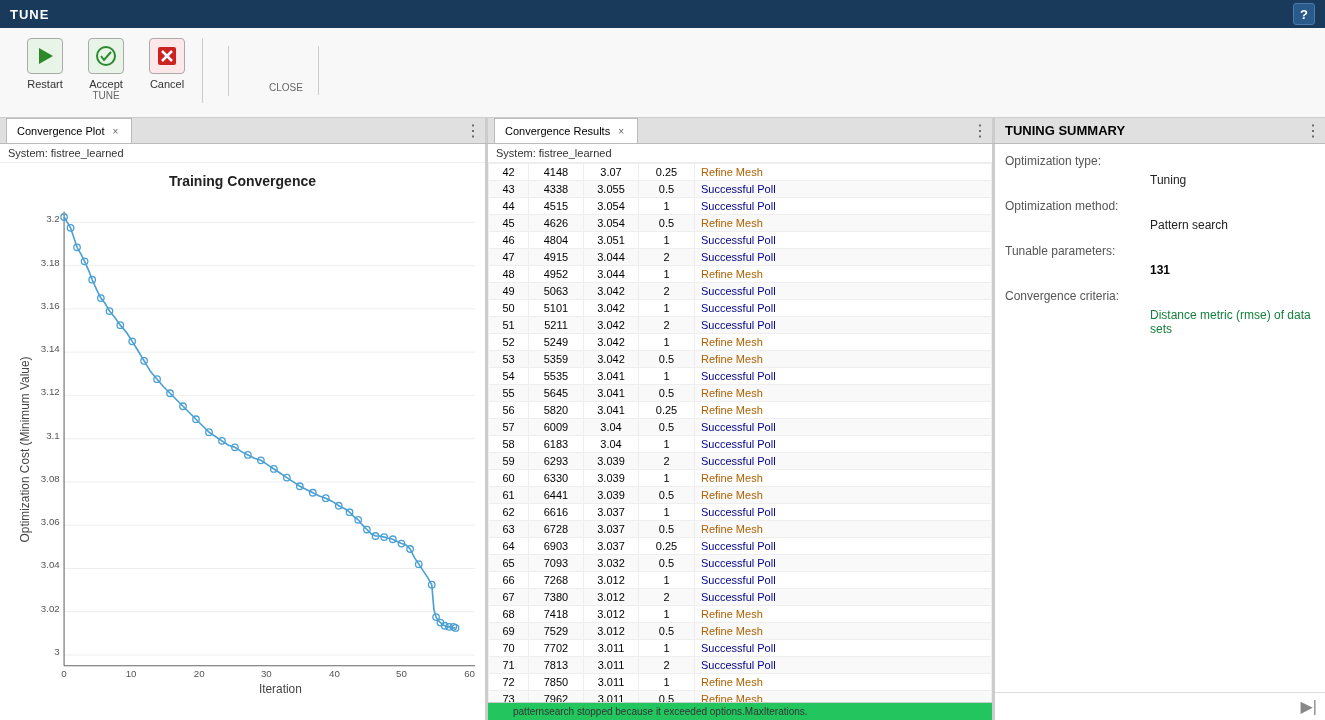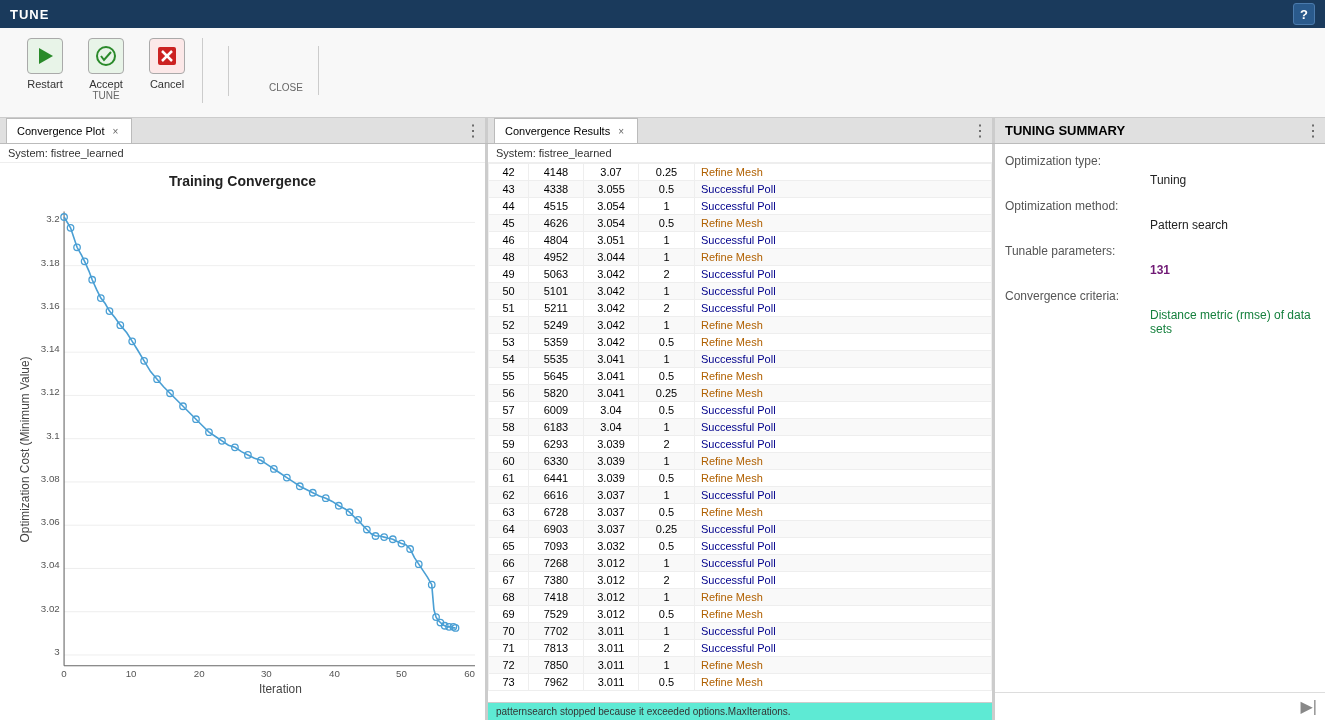--- a/index.html
+++ b/index.html
@@ -168,25 +168,25 @@
       padding: 2px 6px;
       white-space: nowrap;
     }
     table tr:nth-child(even) td { background: #f9f9f9; }
     .col-iter { width: 40px; text-align: center; }
     .col-evals { width: 55px; text-align: center; }
     .col-cost { width: 55px; text-align: center; }
     .col-step { width: 56px; text-align: center; }
 
     .status-bar {
-      padding: 3px 8px;
+      padding: 3px 25px;
       font-size: 10px;
       color: #333;
       border-top: 1px solid #ccc;
-      background: #5eead4;
+      background: #22c55e;
     }
 
     
     .summary-table {
       padding: 10px;
     }
     .summary-row {
       display: flex;
       margin-bottom: 12px;
       align-items: flex-start;
@@ -502,20 +502,27 @@
     <td style="color:#b06000">Refine Mesh</td>
   </tr>
               <tr>
     <td class="col-iter">46</td>
     <td class="col-evals">4804</td>
     <td class="col-cost">3.051</td>
     <td class="col-step">1</td>
     <td style="color:#00008b">Successful Poll</td>
   </tr>
               <tr>
+    <td class="col-iter">47</td>
+    <td class="col-evals">4915</td>
+    <td class="col-cost">3.044</td>
+    <td class="col-step">2</td>
+    <td style="color:#00008b">Successful Poll</td>
+  </tr>
+              <tr>
     <td class="col-iter">48</td>
     <td class="col-evals">4952</td>
     <td class="col-cost">3.044</td>
     <td class="col-step">1</td>
     <td style="color:#b06000">Refine Mesh</td>
   </tr>
               <tr>
     <td class="col-iter">49</td>
     <td class="col-evals">5063</td>
     <td class="col-cost">3.042</td>
@@ -702,21 +709,21 @@
     <div class="summary-row">
     <span class="summary-label">Optimization type:</span>
     <span class="summary-value" style="color:#222; font-weight:normal">Tuning</span>
   </div>
         <div class="summary-row">
     <span class="summary-label">Optimization method:</span>
     <span class="summary-value" style="color:#222; font-weight:normal">Pattern search</span>
   </div>
         <div class="summary-row">
     <span class="summary-label">Tunable parameters:</span>
-    <span class="summary-value" style="color:#701a75; font-weight:bold">131</span>
+    <span class="summary-value" style="color:#000000; font-weight:bold">131</span>
   </div>
         <div class="summary-row">
     <span class="summary-label">Convergence criteria:</span>
     <span class="summary-value" style="color:#15803d; font-weight:normal">Distance metric (rmse) of data sets</span>
   </div>
       </div>
 
     <div style="margin-top:auto; padding:4px 8px; display:flex; justify-content:flex-end; border-top:1px solid #ddd;">
       <span class="arrow-right">▶|</span>
     </div>

